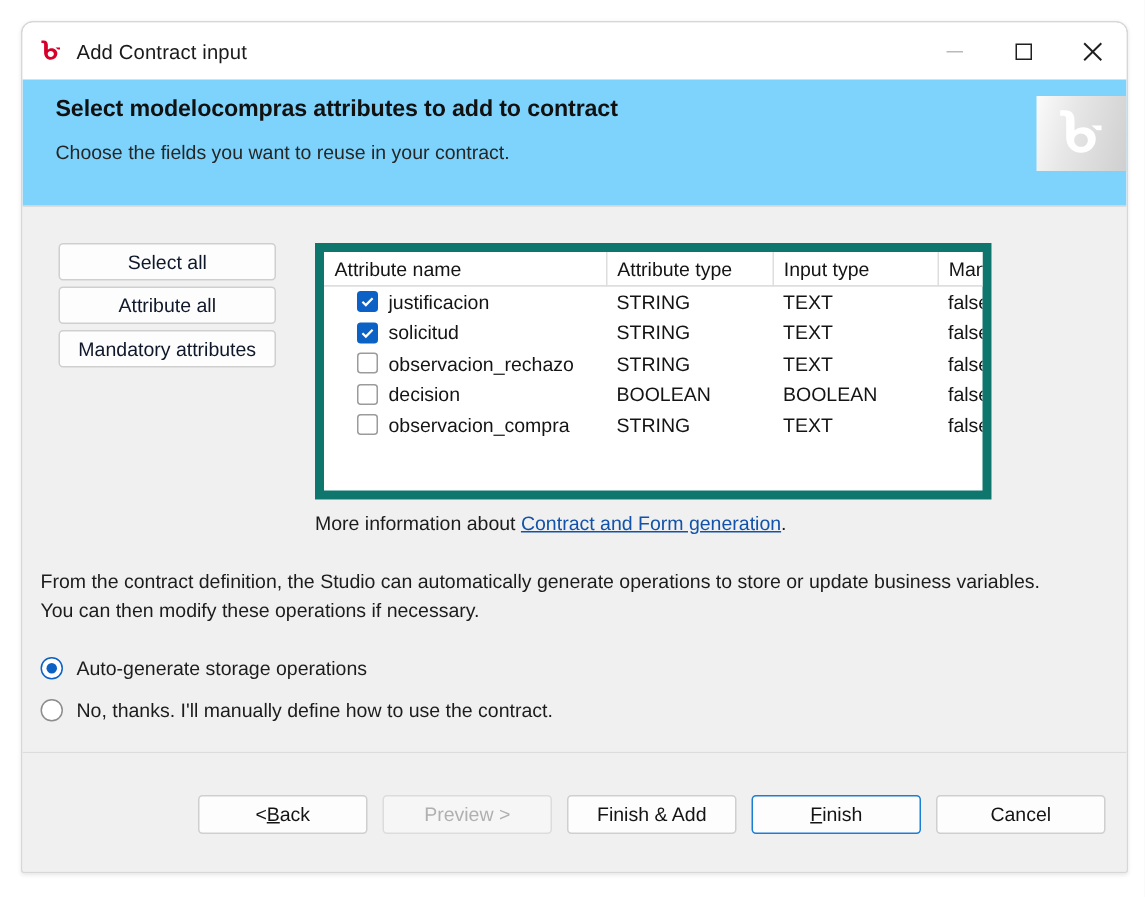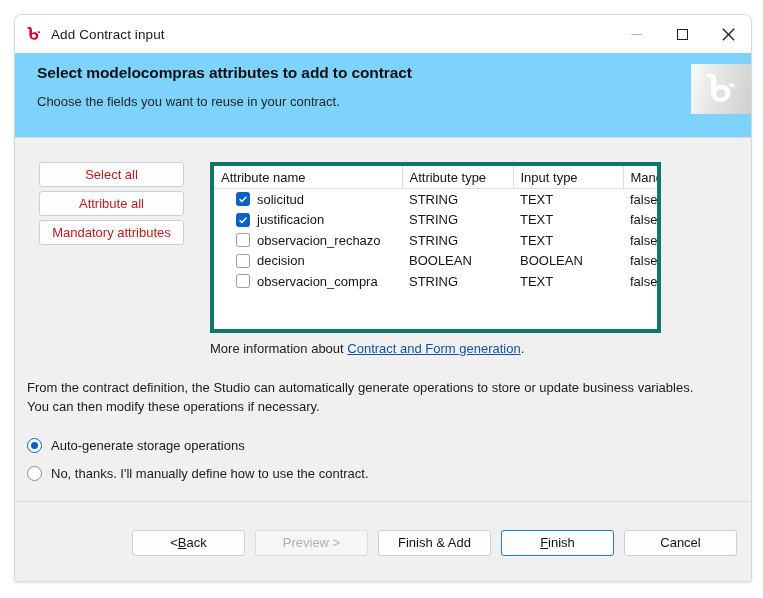--- a/index.html
+++ b/index.html
@@ -151,37 +151,37 @@
     flex-direction: column;
     gap: 4px;
   }
   .side-btn {
     height: 25px;
     background: #fdfdfd;
     border: 1px solid #cfcfcf;
     border-radius: 3px;
     font-family: "Liberation Sans", sans-serif;
     font-size: 13px;
-    color: #b91c1c;
+    color: #0f172a;
     display: flex;
     align-items: center;
     justify-content: center;
     box-sizing: border-box;
     padding: 0;
   }
 
   
   .table-wrap {
     position: absolute;
     left: 195px;
     top: 24px;
     width: 451px;
     height: 171px;
     background: #ffffff;
-    border: 4px solid #0f766e;
+    border: 6px solid #0f766e;
     box-sizing: border-box;
     overflow: hidden;
   }
   table.attrs {
     border-collapse: collapse;
     width: 100%;
     table-layout: fixed;
     font-size: 13px;
     color: #141414;
   }
@@ -403,37 +403,37 @@
           </thead>
           <tbody>
             <tr>
               <td class="name-cell">
                 <span class="name-inner">
                   <span class="cbx on">
                     <svg width="10" height="10" viewBox="0 0 10 10">
                         <polyline points="1.6,5.2 3.9,7.4 8.4,2.8" fill="none" stroke="#ffffff" stroke-width="1.5"></polyline>
                       </svg>
                   </span>
-                  <span>solicitud</span>
+                  <span>justificacion</span>
                 </span>
               </td>
               <td>STRING</td>
               <td>TEXT</td>
               <td>false</td>
               <td></td>
             </tr>
             <tr>
               <td class="name-cell">
                 <span class="name-inner">
                   <span class="cbx on">
                     <svg width="10" height="10" viewBox="0 0 10 10">
                         <polyline points="1.6,5.2 3.9,7.4 8.4,2.8" fill="none" stroke="#ffffff" stroke-width="1.5"></polyline>
                       </svg>
                   </span>
-                  <span>justificacion</span>
+                  <span>solicitud</span>
                 </span>
               </td>
               <td>STRING</td>
               <td>TEXT</td>
               <td>false</td>
               <td></td>
             </tr>
             <tr>
               <td class="name-cell">
                 <span class="name-inner">

